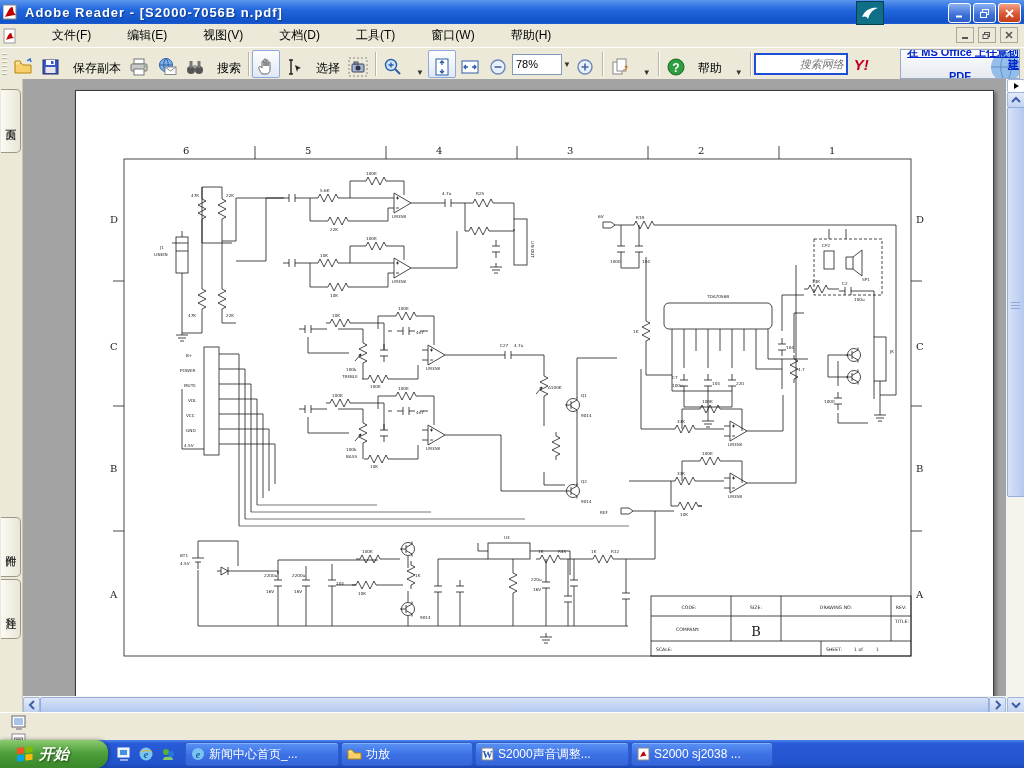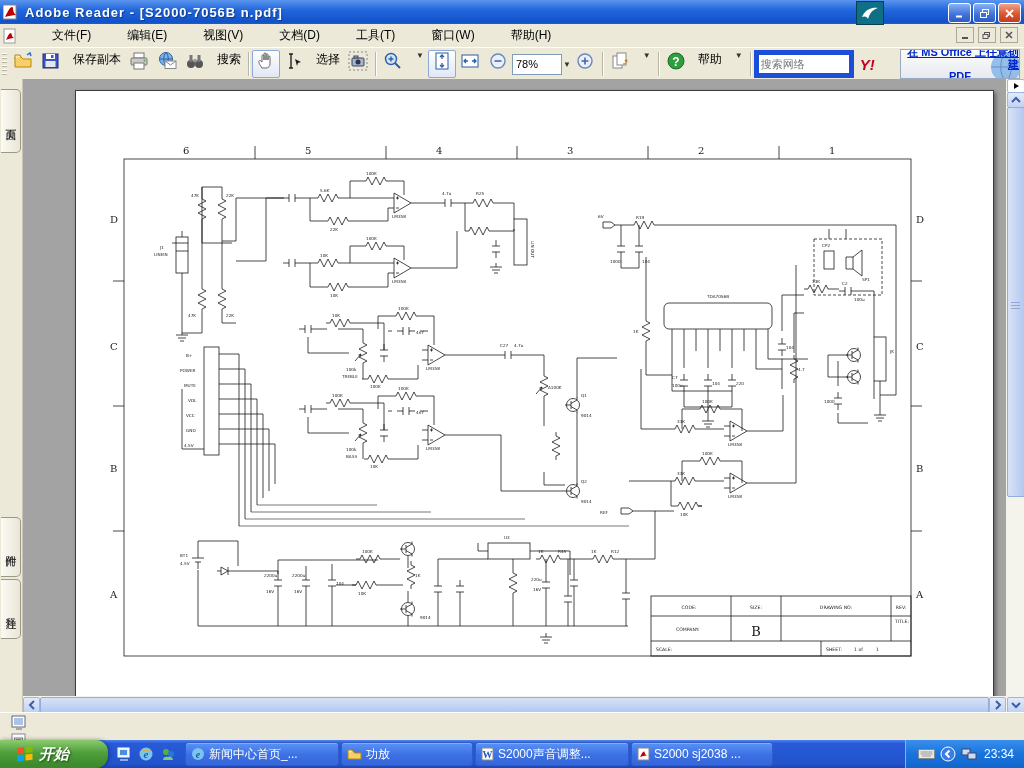--- a/index.html
+++ b/index.html
@@ -17,26 +17,26 @@
   
   #menubar{left:0;top:24px;width:848px;height:23px;background:#ECE9D8;border-bottom:1px solid #D4D0C8;display:flex;align-items:center;gap:20px;}
   #menubar .doc-ico{width:16px;height:16px;margin:0 5px 0 3px;}
   .menu-item{padding:2px 8px;color:#000;font-size:12px;white-space:nowrap;}
   .child-btns{position:absolute;right:6px;top:27px;display:flex;gap:4px;}
   .child-btn{width:16px;height:14px;background:#ECE9D8;border:1px solid #ACA899;display:flex;align-items:center;justify-content:center;}
   
   #toolbar{left:0;top:47px;width:1024px;height:32px;background:#ECE9D8;border-top:1px solid #FFFFFF;border-bottom:1px solid #C9C4B5;display:flex;align-items:center;}
   .grip{width:5px;height:22px;margin:0 2px;background-image:repeating-linear-gradient(180deg,#fff 0 1px,#B8B4A6 1px 2px,transparent 2px 4px);}
   .tsep{width:1px;height:24px;background:#B8B4A6;margin:0 3px;box-shadow:1px 0 0 #fff;}
-  .tbtn{height:26px;display:flex;align-items:flex-start;gap:12px;padding:0 3px;border:1px solid transparent;border-radius:2px;color:#000;white-space:nowrap;}
+  .tbtn{height:26px;display:flex;align-items:flex-end;gap:12px;padding:0 3px;border:1px solid transparent;border-radius:2px;color:#000;white-space:nowrap;}
   .tbtn.raised{border:1px solid #8CA8DC;background:linear-gradient(180deg,#FEFEFB,#E0E8F6);}
   .tbtn svg{width:20px;height:20px;}
   .drop{font-size:8px;color:#333;margin-left:1px;}
   #zoomVal{width:42px;height:17px;border:1px solid #7F9DB9;background:#fff;font-size:11px;padding:1px 3px;display:flex;align-items:center;}
-  #webSearch{width:86px;height:16px;border:5px solid #1d4ed8;background:#fff;font-size:11px;text-align:left;color:#9a9a9a;}
+  #webSearch{width:86px;height:16px;border:2px solid #1d4ed8;background:#fff;font-size:11px;text-align:right;color:#9a9a9a;font-style:italic;}
   #officeBtn{width:118px;height:28px;background:linear-gradient(180deg,#FDFDFB,#E6E9F0);border:1px solid #9AA8C0;display:flex;flex-direction:column;align-items:center;justify-content:center;line-height:12px;position:relative;overflow:hidden;}
   #officeBtn span{color:#0026CB;text-decoration:underline;font-size:11px;font-weight:bold;z-index:2;text-align:right;}
   .yahoo{color:#C40022;font-weight:bold;font-style:italic;font-size:15px;margin:0 6px;}
   
   #workspace{left:0;top:79px;width:1024px;height:633px;background:#ECE9D8;}
   #navstrip{left:0;top:79px;width:22px;height:633px;background:#ECE9D8;border-right:1px solid #C9C4B5;}
   .side-tab{position:absolute;left:1px;width:19px;background:linear-gradient(90deg,#FBFAF4,#E9E6D6);border:1px solid #9C9A87;border-left:none;border-radius:0 5px 5px 0;display:flex;align-items:center;justify-content:center;writing-mode:vertical-rl;text-orientation:upright;font-size:11px;color:#222;}
   #docpane{left:23px;top:79px;width:983px;height:617px;background:#A3A3A3;overflow:hidden;}
   #page{position:absolute;left:52px;top:11px;width:917px;height:606px;background:#fff;border:1px solid #3c3c3c;box-shadow:2px 2px 4px rgba(0,0,0,.4);}
   
@@ -729,28 +729,13 @@
       </svg>
     <span class="tlabel">S2000声音调整...</span>
   </div>
   <div class="taskbtn" style="width:130px;">
     <svg width="13" height="14">
         <rect x="1" y="1" width="11" height="12" fill="#fff" stroke="#888"></rect>
         <path d="M3 10C4.5 7 5.5 4.5 7 4.5 8 4.5 7 7 10 8.5 7.5 8.5 5 9.5 3 10Z" fill="#C00000"></path>
       </svg>
     <span class="tlabel">S2000 sj2038 ...</span>
   </div>
-  <div id="tray">
-    <svg width="17" height="12">
-        <rect x="0.5" y="1.5" width="16" height="9" rx="1" fill="#E8E8E8" stroke="#888"></rect>
-        <path d="M2.5 4h12M2.5 6h12M4 8h9" stroke="#999"></path>
-      </svg>
-    <svg width="16" height="16">
-        <circle cx="8" cy="8" r="7" fill="#3A7CE8" stroke="#fff"></circle>
-        <path d="M9.5 4.5L6 8l3.5 3.5" stroke="#fff" stroke-width="2" fill="none"></path>
-      </svg>
-    <svg width="16" height="14">
-        <rect x="1" y="2" width="8" height="6" fill="#C8DCF4" stroke="#446"></rect>
-        <rect x="7" y="6" width="8" height="6" fill="#C8DCF4" stroke="#446"></rect>
-      </svg>
-    <span id="clock">23:34</span>
-  </div>
 </div>
 
 </body></html>

